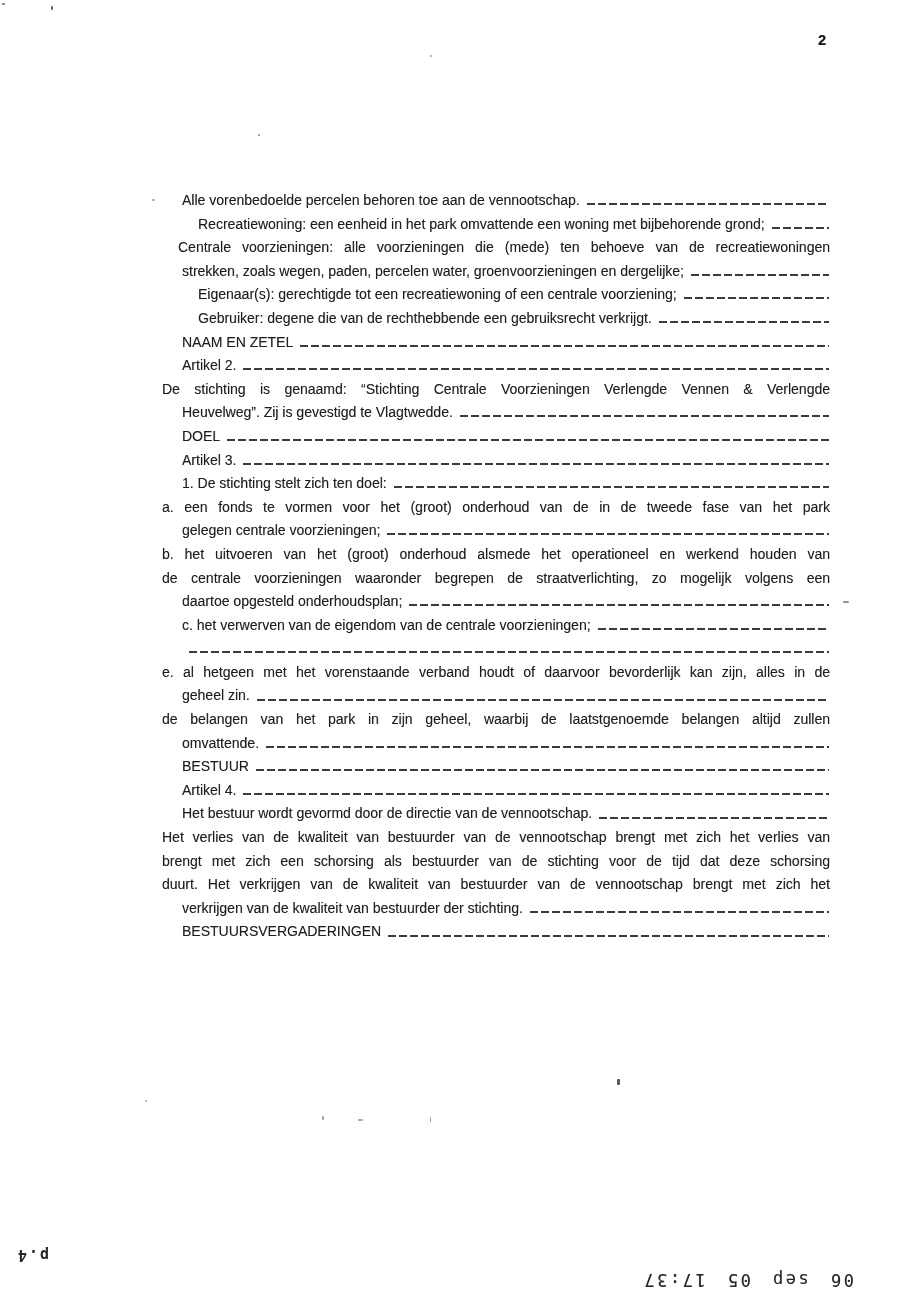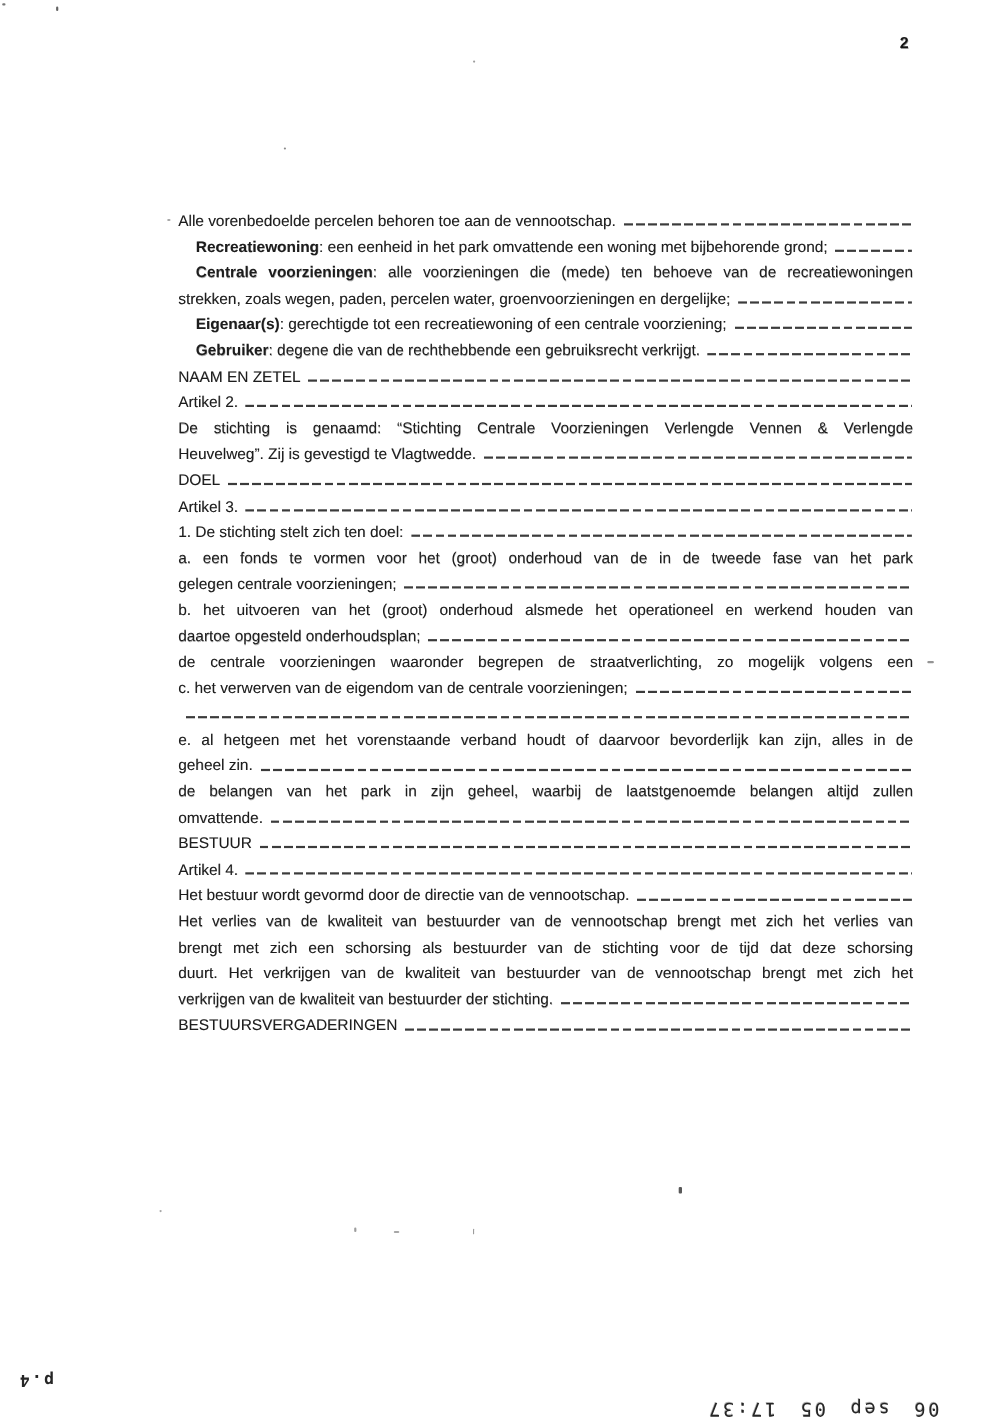--- a/index.html
+++ b/index.html
@@ -13,23 +13,23 @@
     position:absolute;top:32px;left:818px;font-size:14.5px;font-weight:600;
     color:#151515;text-shadow:0.3px 0.3px 0 rgba(0,0,0,.4);
   }
 
   #text-block{
     position:absolute;left:162px;top:189px;width:668px;
     font-size:14px;line-height:23.6px;
     text-shadow:0.3px 0.3px 0 rgba(0,0,0,.33);
   }
   .line{height:23.6px;}
-  .line.flex{display:flex;white-space:nowrap;}
+  .line.flex{display:flex;white-space:nowrap;margin-left:20px;}
   .lt{white-space:pre;}
-  .b{font-weight:700;padding-left:16px;}
+  .b{font-weight:400;padding-left:16px;}
   .fill{
     flex:1 1 auto;min-width:10px;height:2px;align-self:flex-end;
     margin:0 1px 7.5px 7px;
     background:repeating-linear-gradient(90deg,#3b3b3b 0 8px,transparent 8px 11px);
   }
   .just{text-align:justify;text-align-last:justify;white-space:normal;}
   .just .lt{white-space:normal;}
 
   .fax-time{
     position:absolute;right:46px;bottom:8px;transform:rotate(180deg);
@@ -97,25 +97,25 @@
       <div class="line flex">
         <span class="lt"><span>1. De stichting stelt zich ten doel:</span></span>
         <span class="fill"></span>
       </div>
       <div class="line just"><span class="lt"><span>a. een fonds te vormen voor het (groot) onderhoud van de in de tweede fase van het park</span></span></div>
       <div class="line flex">
         <span class="lt"><span>gelegen centrale voorzieningen;</span></span>
         <span class="fill"></span>
       </div>
       <div class="line just"><span class="lt"><span>b. het uitvoeren van het (groot) onderhoud alsmede het operationeel en werkend houden van</span></span></div>
+      <div class="line just"><span class="lt"><span>de centrale voorzieningen waaronder begrepen de straatverlichting, zo mogelijk volgens een</span></span></div>
       <div class="line flex">
         <span class="lt"><span>daartoe opgesteld onderhoudsplan;</span></span>
         <span class="fill"></span>
       </div>
-      <div class="line just"><span class="lt"><span>de centrale voorzieningen waaronder begrepen de straatverlichting, zo mogelijk volgens een</span></span></div>
       <div class="line flex">
         <span class="lt"><span>c. het verwerven van de eigendom van de centrale voorzieningen;</span></span>
         <span class="fill"></span>
       </div>
       <div class="line flex">
         <span class="fill"></span>
       </div>
       <div class="line just"><span class="lt"><span>e. al hetgeen met het vorenstaande verband houdt of daarvoor bevorderlijk kan zijn, alles in de</span></span></div>
       <div class="line flex">
         <span class="lt"><span>geheel zin.</span></span>

